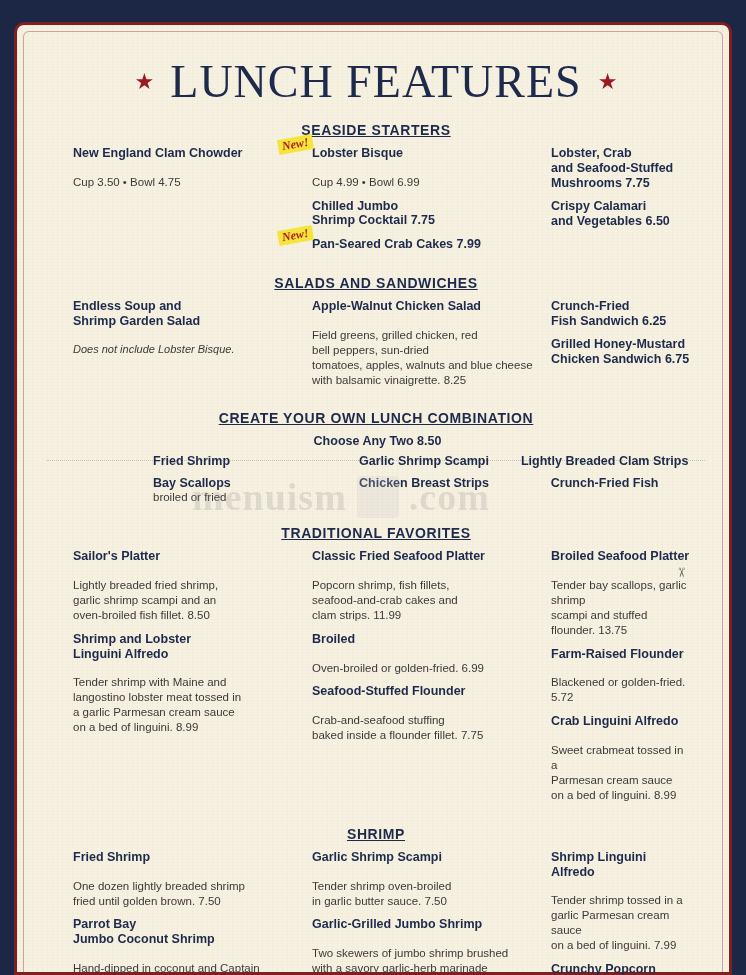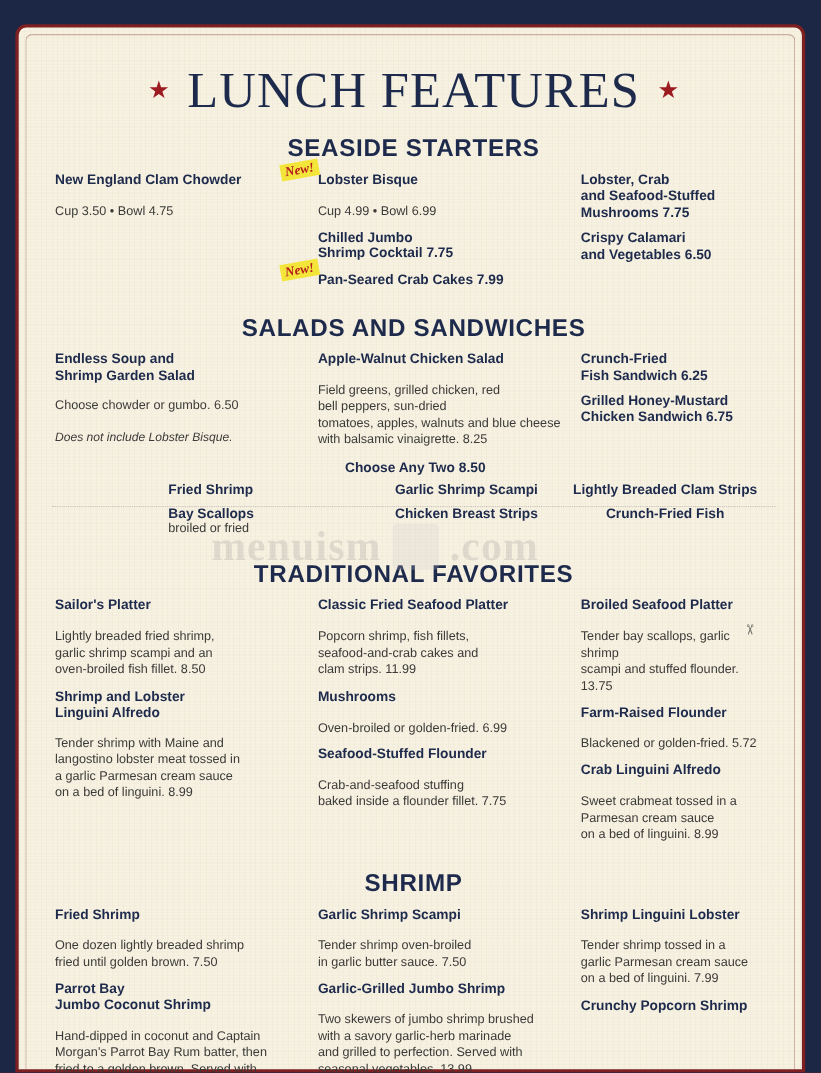--- a/index.html
+++ b/index.html
@@ -69,29 +69,30 @@
     font-weight: normal;
     font-size: 46px;
     letter-spacing: 1px;
     color: #1d2a4c;
     text-transform: uppercase;
   }
   .section-title {
     text-align: center;
     font-family: "Liberation Sans", sans-serif;
     font-weight: bold;
-    font-size: 22px;
+    font-size: 14px;
     letter-spacing: 0.6px;
     color: #1d2a4c;
     margin: 14px 0 8px 0;
+    text-decoration: underline;
   }
   .section-title.small-top { margin-top: 13px; }
   .cols {
     display: flex;
-    padding: 0 44px 0 33px;
+    padding: 0 44px 0 56px;
     box-sizing: border-box;
     gap: 14px;
   }
   .col { flex: 1 1 0; }
   .col.c1 { width: 225px; flex: 0 0 225px; }
   .col.c2 { width: 225px; flex: 0 0 225px; }
   .col.c3 { flex: 1 1 auto; }
   .item { margin-bottom: 9px; position: relative; }
   .item-name {
     font-family: "Liberation Sans", sans-serif;
@@ -234,40 +235,40 @@
             <div class="item-name">Crispy Calamari<br>and Vegetables 6.50</div>
           </div>
         </div>
       </div>
 
       <div class="section-title">SALADS AND SANDWICHES</div>
       <div class="cols">
         <div class="col c1">
           <div class="item">
             <div class="item-name">Endless Soup and<br>Shrimp Garden Salad</div>
-            <div class="item-desc">Choose chowder or gumbo. 6.50</div>
             <div class="item-desc italic">Does not include Lobster Bisque.</div>
           </div>
         </div>
         <div class="col c2">
           <div class="item">
             <div class="item-name">Apple-Walnut Chicken Salad</div>
             <div class="item-desc">Field greens, grilled chicken, red<br>bell peppers, sun-dried<br>tomatoes, apples, walnuts and blue cheese<br>with balsamic vinaigrette. 8.25</div>
           </div>
         </div>
         <div class="col c3">
           <div class="item">
             <div class="item-name">Crunch-Fried<br>Fish Sandwich 6.25</div>
           </div>
           <div class="item">
             <div class="item-name">Grilled Honey-Mustard<br>Chicken Sandwich 6.75</div>
           </div>
         </div>
       </div>
 
+      <div class="section-title">CREATE YOUR OWN LUNCH COMBINATION</div>
       <div class="combo-sub">Choose Any Two 8.50</div>
       <div class="combo-cols">
         <div class="combo-col left">
           <div class="combo-item">
             <span>Fried Shrimp</span>
           </div>
           <div class="combo-item">
             <span>Bay Scallops</span>
             <span class="sub">broiled or fried</span>
           </div>
@@ -301,21 +302,21 @@
             <div class="item-name">Shrimp and Lobster<br>Linguini Alfredo</div>
             <div class="item-desc">Tender shrimp with Maine and<br>langostino lobster meat tossed in<br>a garlic Parmesan cream sauce<br>on a bed of linguini. 8.99</div>
           </div>
         </div>
         <div class="col c2">
           <div class="item">
             <div class="item-name">Classic Fried Seafood Platter</div>
             <div class="item-desc">Popcorn shrimp, fish fillets,<br>seafood-and-crab cakes and<br>clam strips. 11.99</div>
           </div>
           <div class="item">
-            <div class="item-name">Mushrooms</div>
+            <div class="item-name">Broiled</div>
             <div class="item-desc">Oven-broiled or golden-fried. 6.99</div>
           </div>
           <div class="item">
             <div class="item-name">Seafood-Stuffed Flounder</div>
             <div class="item-desc">Crab-and-seafood stuffing<br>baked inside a flounder fillet. 7.75</div>
           </div>
         </div>
         <div class="col c3">
           <div class="item">
             <div class="item-name">Broiled Seafood Platter</div>
@@ -349,21 +350,21 @@
             <div class="item-name">Garlic Shrimp Scampi</div>
             <div class="item-desc">Tender shrimp oven-broiled<br>in garlic butter sauce. 7.50</div>
           </div>
           <div class="item">
             <div class="item-name">Garlic-Grilled Jumbo Shrimp</div>
             <div class="item-desc">Two skewers of jumbo shrimp brushed<br>with a savory garlic-herb marinade<br>and grilled to perfection. Served with<br>seasonal vegetables. 13.99</div>
           </div>
         </div>
         <div class="col c3">
           <div class="item">
-            <div class="item-name">Shrimp Linguini Lobster</div>
+            <div class="item-name">Shrimp Linguini Alfredo</div>
             <div class="item-desc">Tender shrimp tossed in a<br>garlic Parmesan cream sauce<br>on a bed of linguini. 7.99</div>
           </div>
           <div class="item">
             <div class="item-name">Crunchy Popcorn Shrimp</div>
 
           </div>
         </div>
       </div>
 
       <div class="scissors">✂</div>

